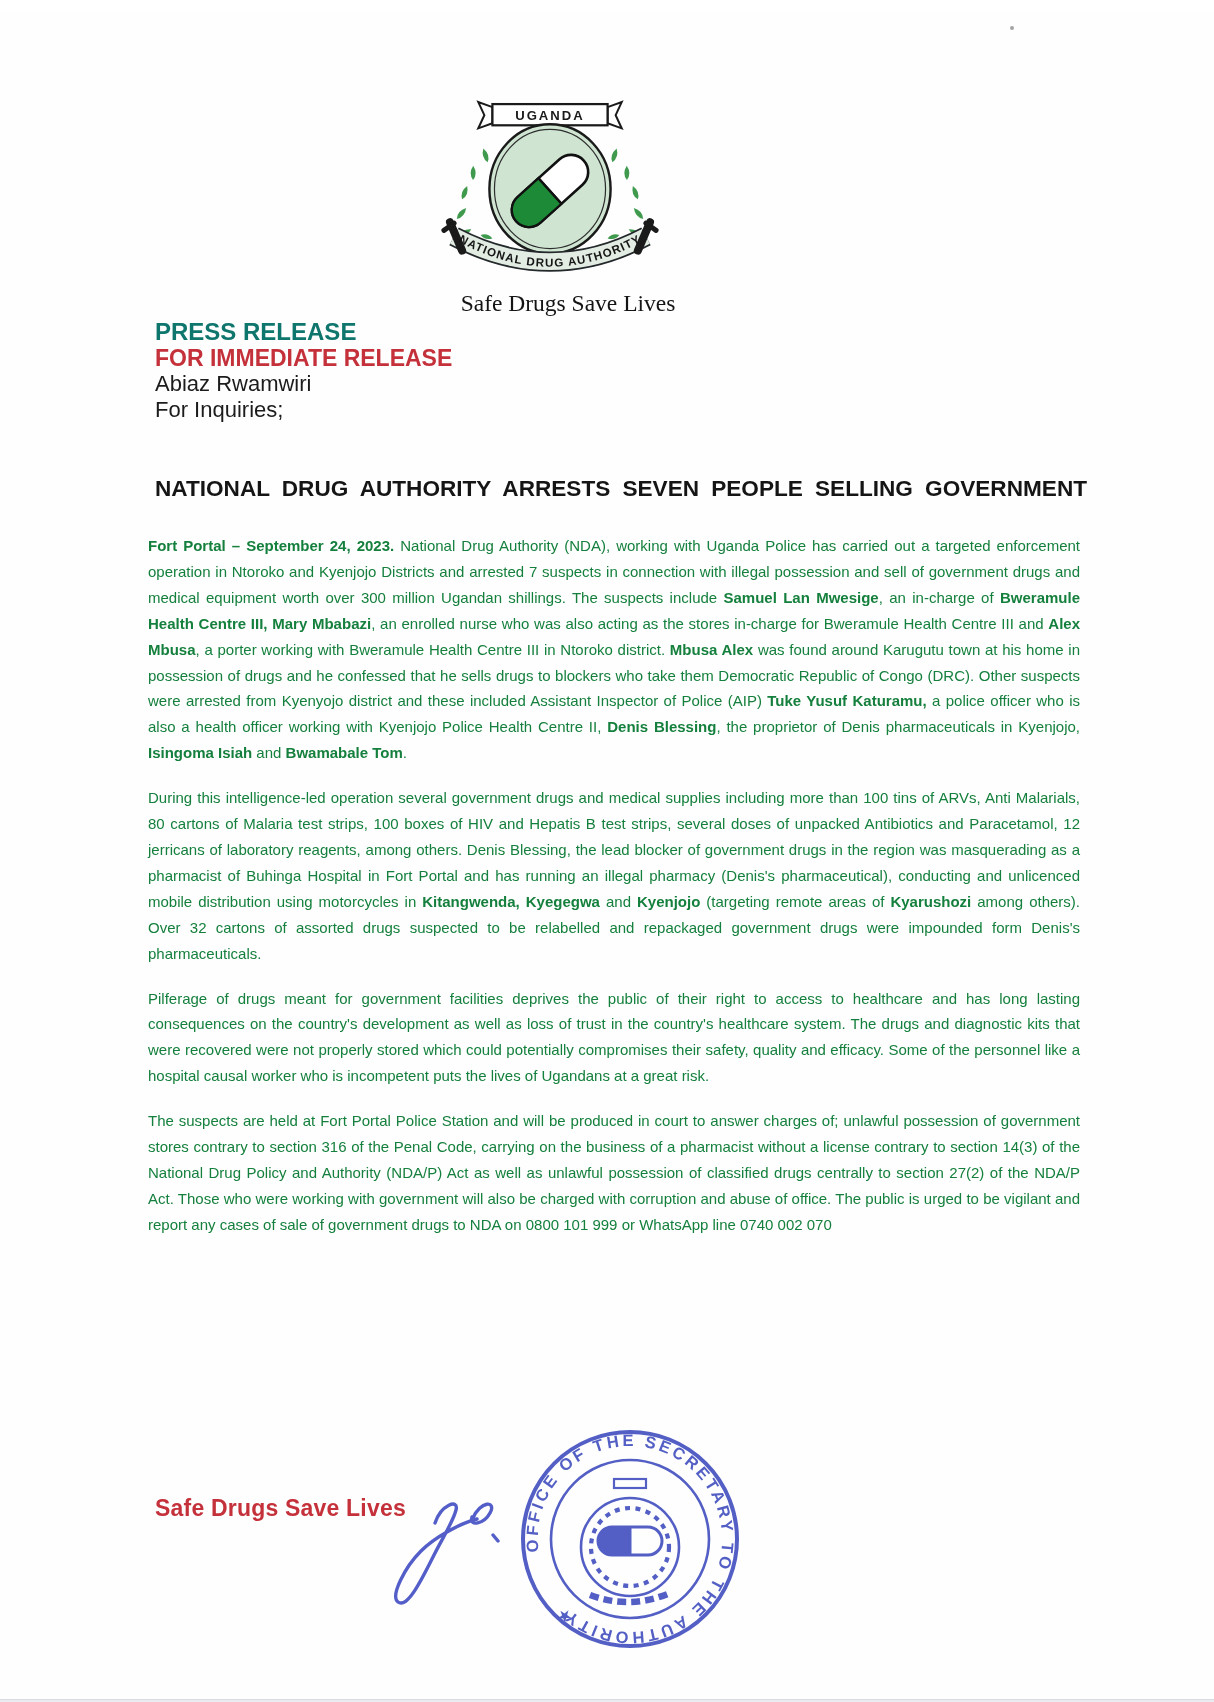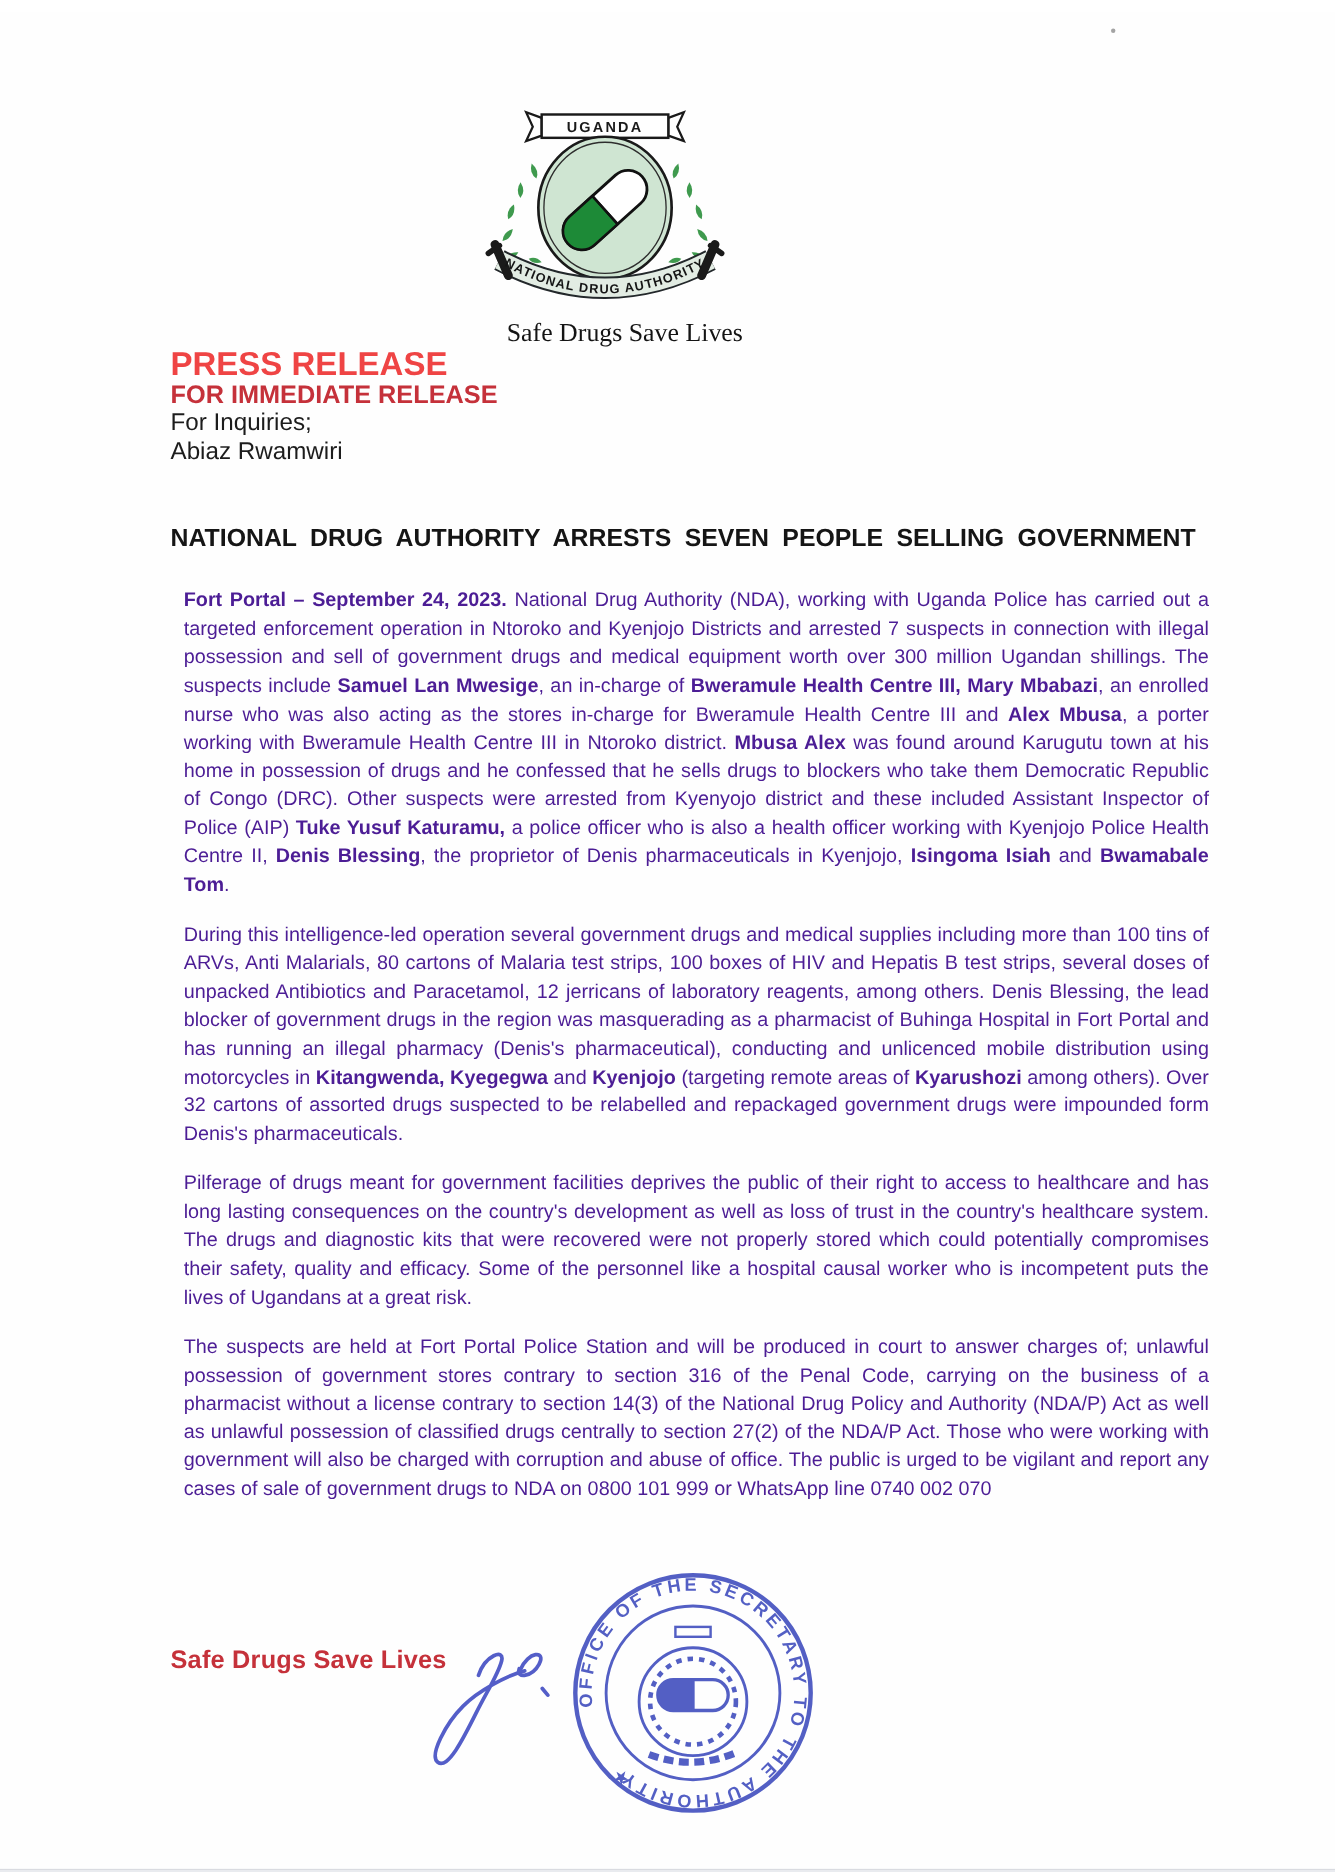--- a/index.html
+++ b/index.html
@@ -9,32 +9,32 @@
     font-family:"Liberation Sans", sans-serif; color:#1c1c1c;
   }
   .speck { position:absolute; left:1010px; top:15px; width:4px; height:4px;
     background:#8d8d8d; border-radius:2px; opacity:.8; }
   .logo-svg { position:absolute; left:433px; top:84px; }
   .logo-caption {
     position:absolute; left:448px; top:279px; width:240px; text-align:center;
     font-family:"Liberation Serif", serif; font-size:23.5px; color:#141414;
   }
   .contact { position:absolute; left:155px; top:308px; font-size:22px; line-height:26px; }
-  .press-release { font-weight:bold; font-size:30px; color:#ef4444; }
+  .press-release { font-weight:bold; font-size:24px; color:#0f766e; }
   .immediate { font-weight:bold; font-size:23px; color:#c5313a; }
   .pr-manager { padding-left:7px; }
   .email { color:#3b64c4; }
   .doc-title {
     position:absolute; left:155px; top:464px; width:932px;
     font-weight:bold; font-size:22.6px; line-height:28.5px; color:#151515;
   }
   .doc-title .l1 { text-align:justify; text-align-last:justify; }
   .body-text {
-    position:absolute; left:167px; top:522px; width:932px;
-    font-size:18px; line-height:25.9px; text-align:justify; color:#4c1d95;
+    position:absolute; left:148px; top:522px; width:932px;
+    font-size:15px; line-height:25.9px; text-align:justify; color:#15803d;
   }
   .body-text p { margin:0 0 19px 0; }
   .seg-b { font-weight:bold; }
   .tagline {
     position:absolute; left:155px; top:1484px;
     font-weight:bold; font-size:23px; color:#c5313a; letter-spacing:.2px;
   }
   .sig-svg { position:absolute; left:383px; top:1468px; mix-blend-mode:multiply; opacity:.92; }
   .stamp-svg { position:absolute; left:510px; top:1408px; mix-blend-mode:multiply; opacity:.88; }
   .bottom-bar {
@@ -106,22 +106,22 @@
         <textPath href="#ribbonPath" startOffset="50%" text-anchor="middle">NATIONAL DRUG AUTHORITY</textPath>
       </text>
     </g>
   </svg>
 
   <div class="logo-caption">Safe Drugs Save Lives</div>
 
   <div class="contact">
     <div class="press-release">PRESS RELEASE</div>
     <div class="immediate">FOR IMMEDIATE RELEASE</div>
+    <div>Abiaz Rwamwiri</div>
     <div>For Inquiries;</div>
-    <div>Abiaz Rwamwiri</div>
   </div>
 
   <div class="doc-title">
     <div class="l1">NATIONAL DRUG AUTHORITY ARRESTS SEVEN PEOPLE SELLING GOVERNMENT</div>
   </div>
 
   <div class="body-text">
     <p><span class="seg-b">Fort Portal – September 24, 2023. </span><span>National Drug Authority (NDA), working with Uganda Police has carried out a targeted enforcement operation in Ntoroko and Kyenjojo Districts and arrested 7 suspects in connection with illegal possession and sell of government drugs and medical equipment worth over 300 million Ugandan shillings. The suspects include </span><span class="seg-b">Samuel Lan Mwesige</span><span>, an in-charge of </span><span class="seg-b">Bweramule Health Centre III, Mary Mbabazi</span><span>, an enrolled nurse who was also acting as the stores in-charge for Bweramule Health Centre III and </span><span class="seg-b">Alex Mbusa</span><span>, a porter working with Bweramule Health Centre III in Ntoroko district.  </span><span class="seg-b">Mbusa Alex</span><span> was found around Karugutu town at his home in possession of drugs and he confessed that he sells drugs to blockers who take them Democratic Republic of Congo (DRC). Other suspects were arrested from Kyenyojo district and these included Assistant Inspector of Police (AIP) </span><span class="seg-b">Tuke Yusuf Katuramu,</span><span> a police officer who is also a health officer working with  Kyenjojo Police Health Centre II, </span><span class="seg-b">Denis Blessing</span><span>, the proprietor of Denis pharmaceuticals in Kyenjojo, </span><span class="seg-b">Isingoma Isiah</span><span> and </span><span class="seg-b">Bwamabale Tom</span><span>.</span></p>
     <p><span>During this intelligence-led operation several government drugs and medical supplies including more than 100 tins of ARVs, Anti Malarials, 80 cartons of Malaria test strips, 100 boxes of HIV and Hepatis B test strips, several doses of unpacked Antibiotics and Paracetamol, 12 jerricans of laboratory reagents, among others. Denis Blessing, the lead blocker of government drugs in the region was masquerading as a pharmacist of Buhinga Hospital in Fort Portal and has running an illegal pharmacy (Denis's pharmaceutical), conducting and unlicenced mobile distribution using motorcycles in </span><span class="seg-b">Kitangwenda, Kyegegwa</span><span> and </span><span class="seg-b">Kyenjojo</span><span> (targeting remote areas of </span><span class="seg-b">Kyarushozi</span><span> among others).  Over 32 cartons of assorted drugs suspected to be relabelled and repackaged government drugs were impounded form Denis's pharmaceuticals.</span></p>
     <p><span>Pilferage of drugs meant for government facilities deprives the public of their right to access to healthcare and has long lasting consequences on the country's development as well as loss of trust in the country's healthcare system. The drugs and diagnostic kits that were recovered were not properly stored which could potentially compromises their safety, quality and efficacy.  Some of the personnel like a hospital causal worker who is incompetent puts the lives of Ugandans at a great risk.</span></p>

